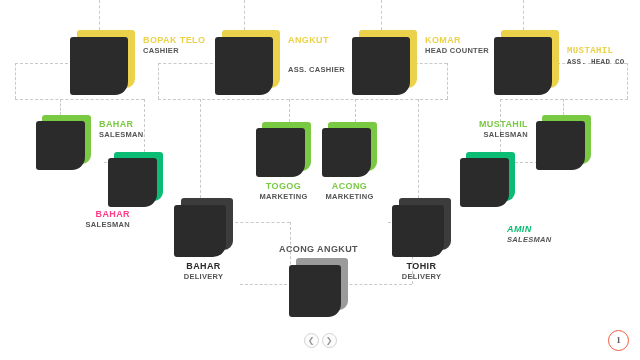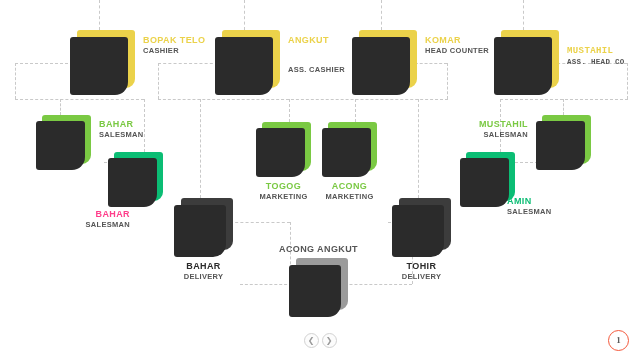--- a/index.html
+++ b/index.html
@@ -228,21 +228,21 @@
         <div class="lbl center" style="left: 0px; width: 55px; top: 59px;">
           <span class="nm" style="color: rgb(122, 201, 67);">ACONG</span>
           <span class="rl" style="color: rgb(85, 85, 85);">MARKETING</span>
         </div>
       </div>
       <div class="node" style="left: 460px; top: 152px; width: 55px; height: 55px;">
         <div class="cube" style="width: 55px; height: 55px;">
           <div class="plate" style="left: 6px; top: 0px; width: 49px; height: 49px; background: rgb(11, 189, 116);"></div>
           <div class="face" style="left: 0px; top: 6px; width: 49px; height: 49px; background: rgb(43, 43, 43);"></div>
         </div>
-        <div class="lbl" style="left: 47px; top: 44px;">
+        <div class="lbl" style="left: 47px; top: 72px; font-style: italic;">
           <span class="nm" style="color: rgb(11, 189, 116);">AMIN</span>
           <span class="rl" style="color: rgb(85, 85, 85);">SALESMAN</span>
         </div>
       </div>
       <div class="node" style="left: 536px; top: 115px; width: 55px; height: 55px;">
         <div class="cube" style="width: 55px; height: 55px;">
           <div class="plate" style="left: 6px; top: 0px; width: 49px; height: 49px; background: rgb(122, 201, 67);"></div>
           <div class="face" style="left: 0px; top: 6px; width: 49px; height: 49px; background: rgb(43, 43, 43);"></div>
         </div>
         <div class="lbl" style="right: 63px; top: 4px; text-align: right;">

